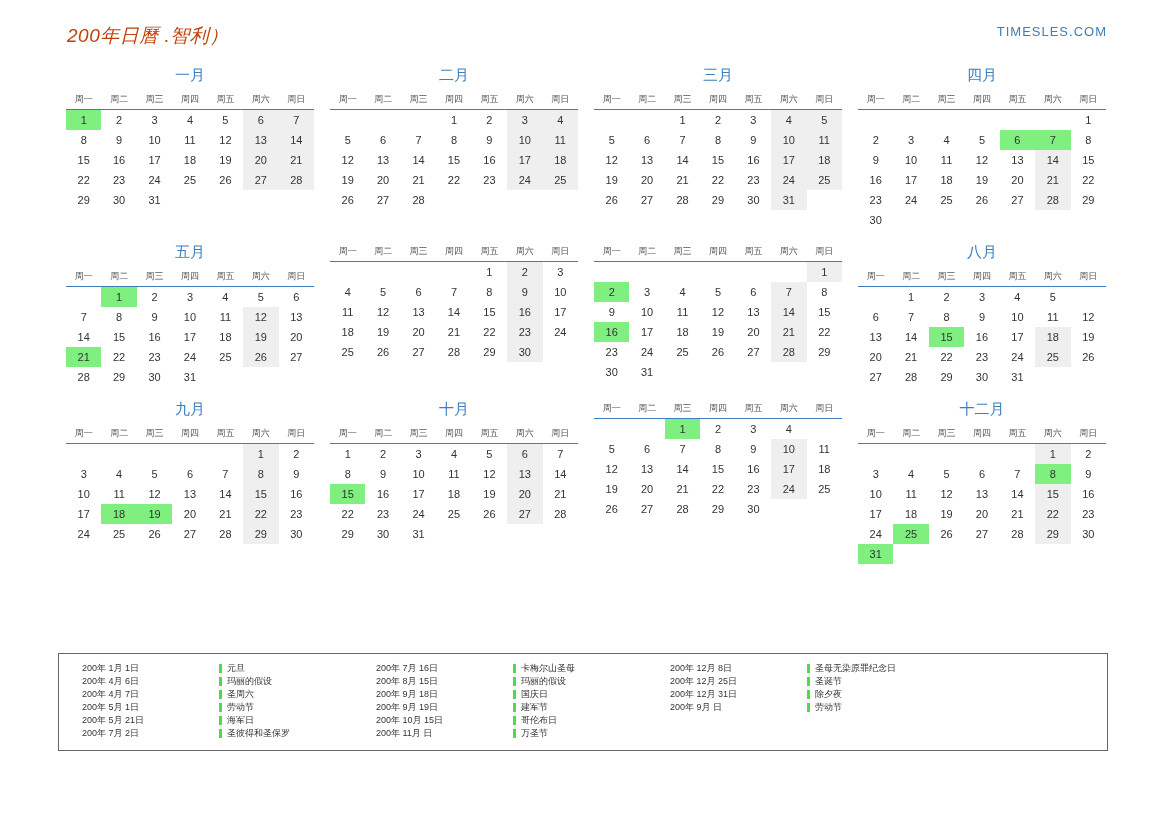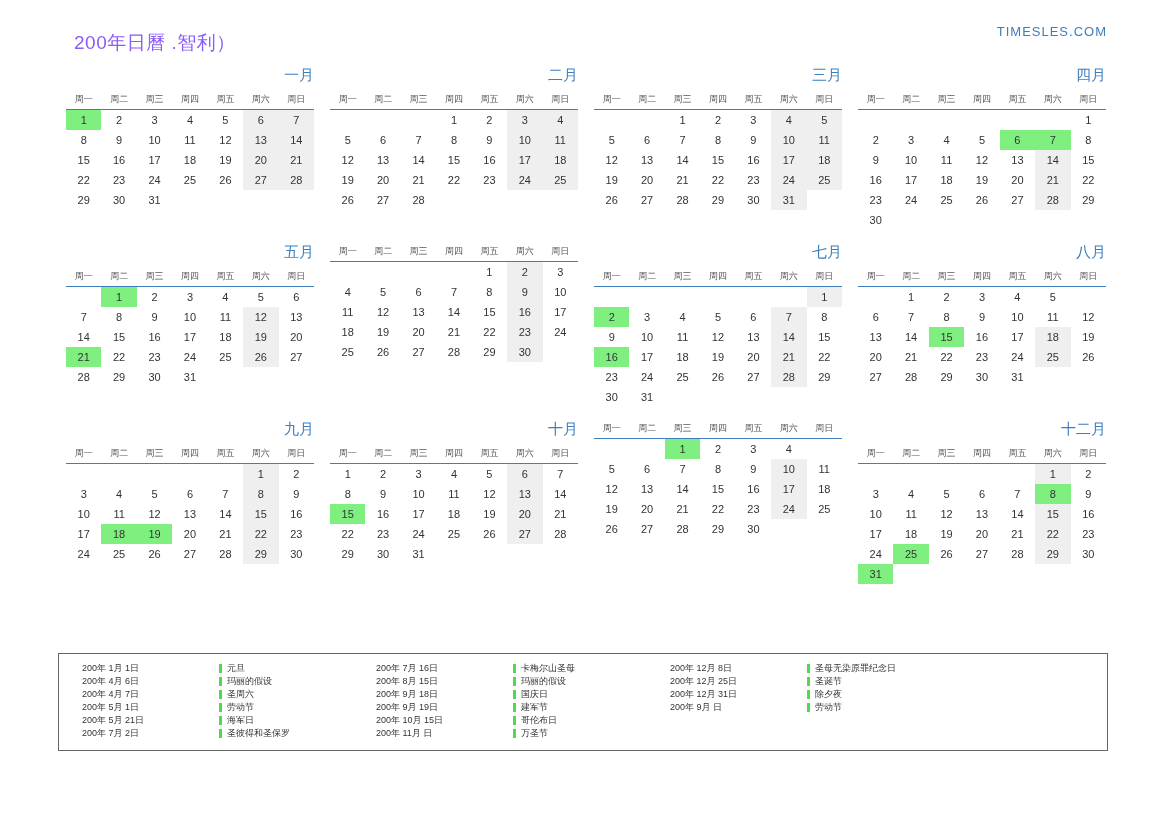--- a/index.html
+++ b/index.html
@@ -23,25 +23,26 @@
   }
   .header {
     position: absolute;
     top: 18px;
     left: 62px;
     right: 62px;
     height: 30px;
   }
   .title {
     font-size: 19px;
-    color: #8b5cf6;
+    color: #c2410c;
     letter-spacing: 0.5px;
     font-weight: normal;
-    margin: 12px;
+    margin: 5px;
     display: inline-block;
+    font-style: italic;
   }
   .brand {
     position: absolute;
     right: 0;
     top: 6px;
     font-size: 13px;
     color: #3d7ebd;
     letter-spacing: 1px;
     text-align: right;
   }
@@ -53,21 +54,21 @@
     display: flex;
     flex-wrap: wrap;
   }
   .month {
     width: 264px;
     box-sizing: border-box;
     padding: 0 8px;
     margin-bottom: 13px;
   }
   .month-name {
-    text-align: right;
+    text-align: center;
     color: #3d7ebd;
     font-size: 15px;
     padding-bottom: 6px;
   }
   table.cal {
     width: 100%;
     border-collapse: collapse;
     table-layout: fixed;
   }
   table.cal th {
@@ -527,21 +528,20 @@
               <td class="">27</td>
               <td class="">28</td>
               <td class="">29</td>
               <td class="weekend">30</td>
               <td class="empty"></td>
             </tr>
           </tbody>
         </table>
       </div>
       <div class="month">
-        <div class="month-name">七月</div>
         <table class="cal">
           <thead>
             <tr>
               <th>周一</th>
               <th>周二</th>
               <th>周三</th>
               <th>周四</th>
               <th>周五</th>
               <th>周六</th>
               <th>周日</th>

